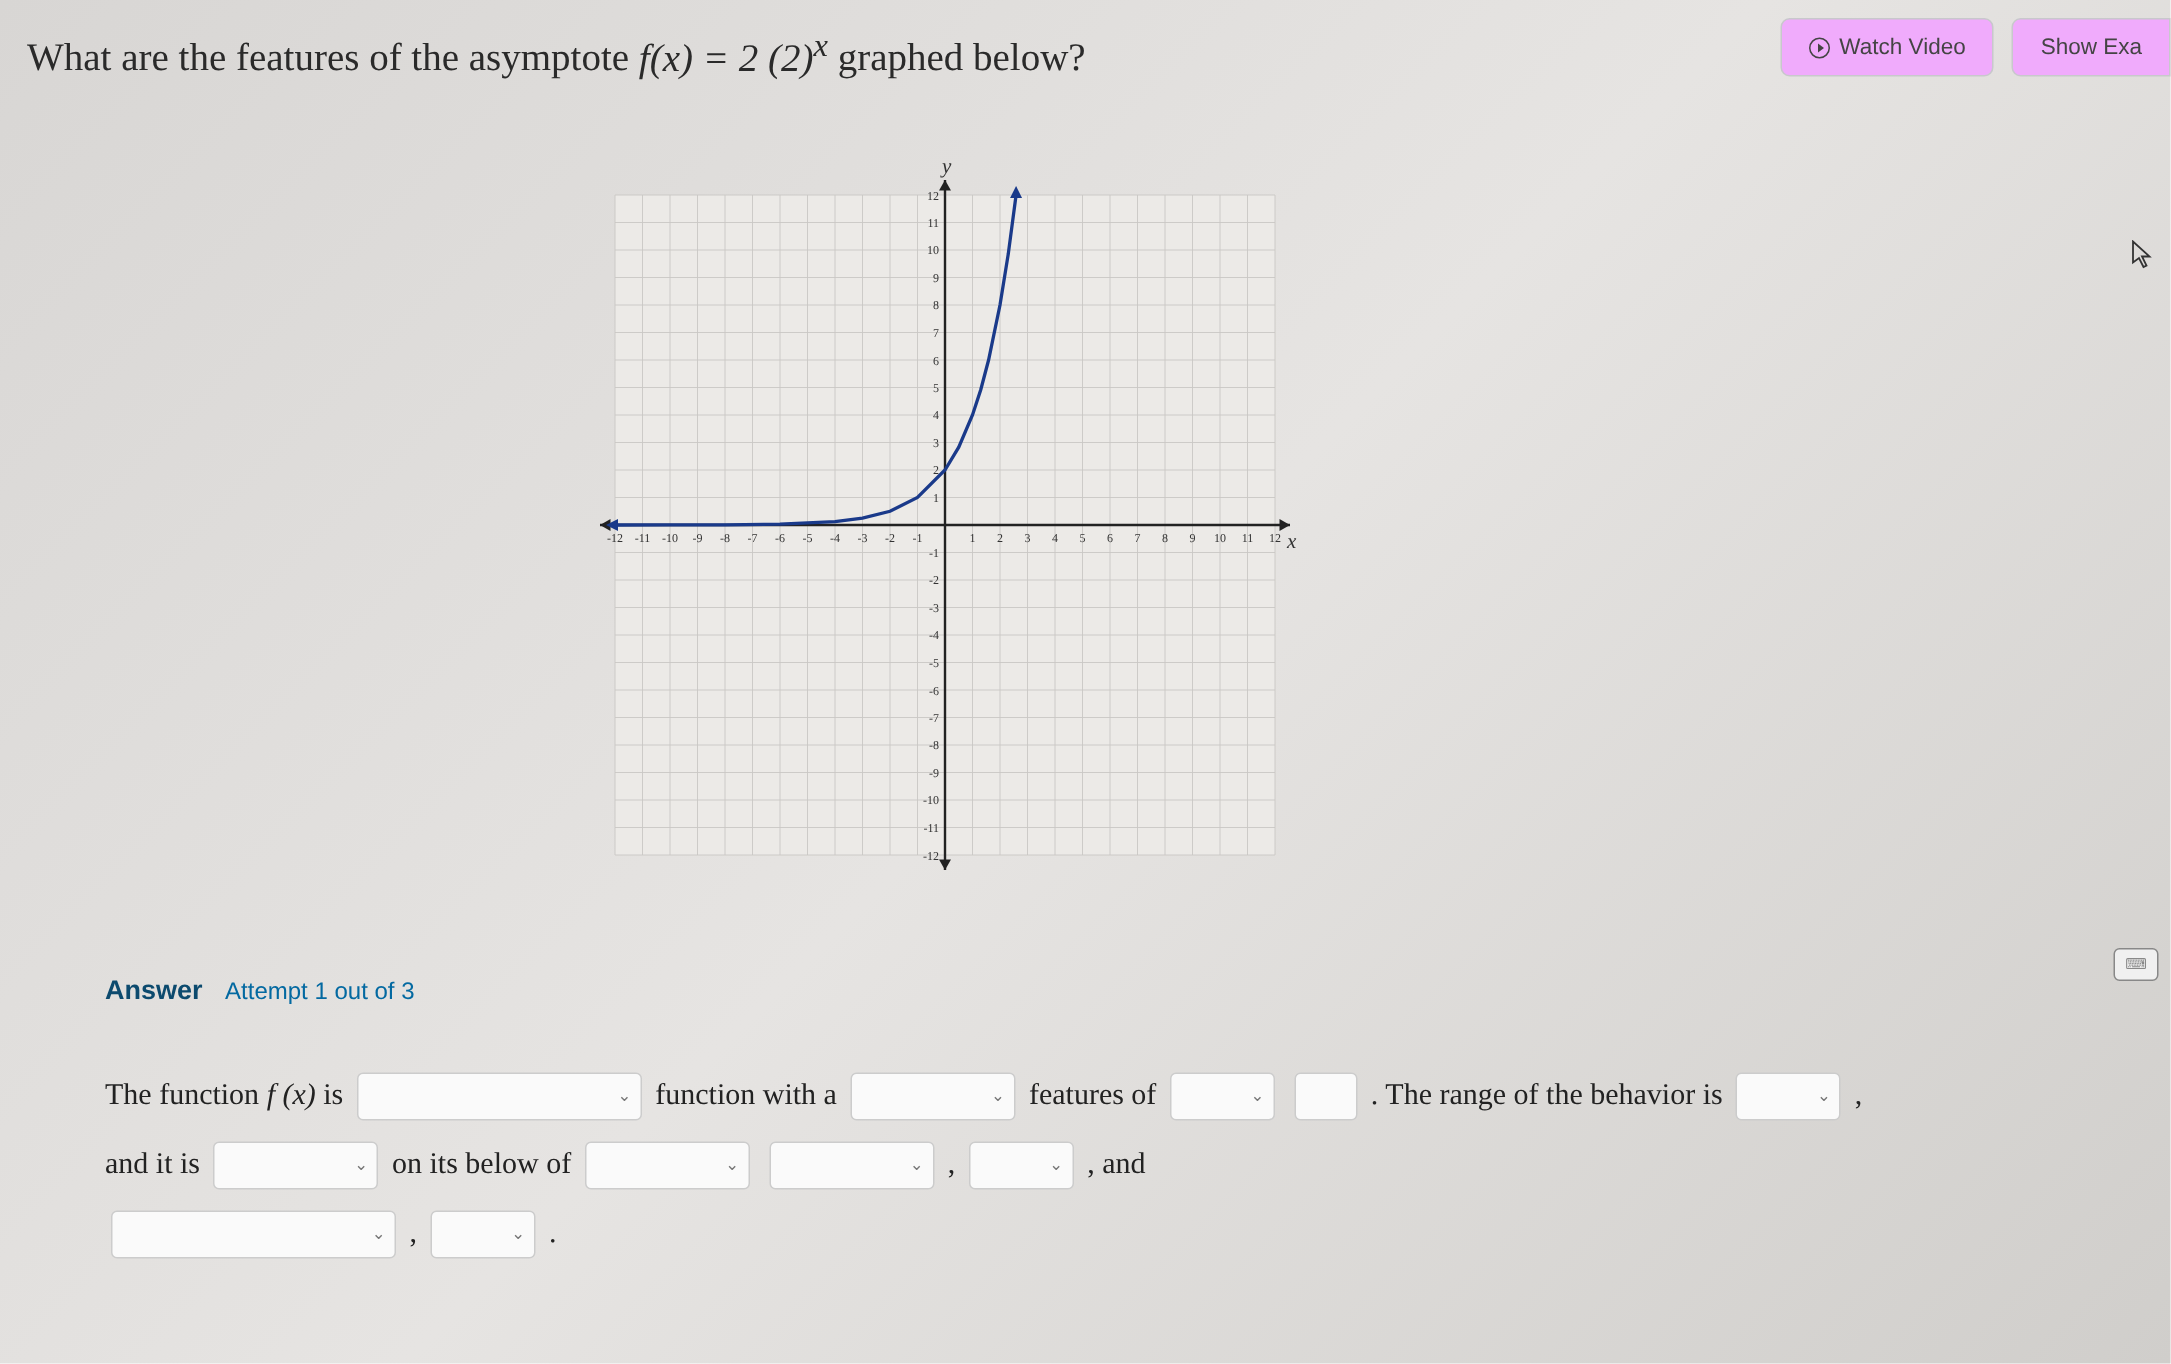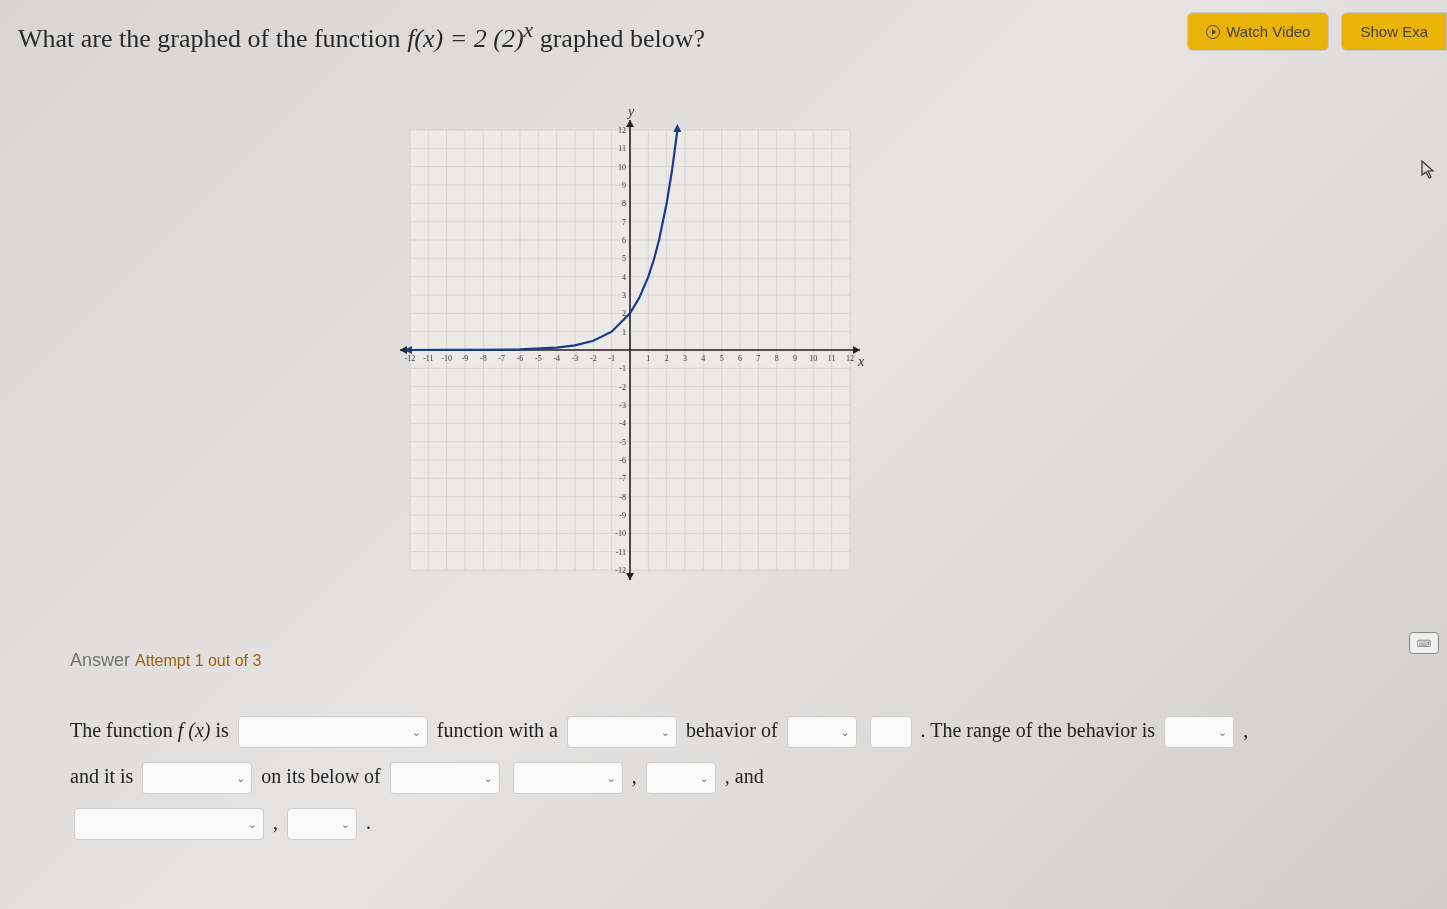--- a/index.html
+++ b/index.html
@@ -13,21 +13,21 @@
     color: #333;
   }
   .top-buttons {
     position: absolute;
     top: 12px;
     right: 0;
     display: flex;
     gap: 12px;
   }
   .btn {
-    background: #eab308;
+    background: #f0abfc;
     border: 1px solid #c8c8cc;
     border-radius: 6px;
     padding: 10px 18px;
     font-family: -apple-system, Arial, sans-serif;
     font-size: 15px;
     color: #444;
     display: flex;
     align-items: center;
     gap: 6px;
     cursor: pointer;
@@ -61,22 +61,22 @@
     position: absolute;
     left: 70px;
     top: 650px;
     right: 20px;
   }
   .ans-head {
     font-family: Arial, sans-serif;
     font-size: 18px;
     margin-bottom: 36px;
   }
-  .ans-head b { font-weight: normal; color:#737373; }
-  .attempt { color:#a16207; font-size:16px; }
+  .ans-head b { font-weight: bold; color:#0c4a6e; }
+  .attempt { color:#0369a1; font-size:16px; margin-left:10px; }
   .fill-line {
     font-size: 20px;
     line-height: 46px;
     color: #222;
   }
   .slot {
     display: inline-block;
     background: #fafafa;
     border: 1px solid #ccc;
     border-radius: 4px;
@@ -112,21 +112,21 @@
   <div class="btn">
     <span class="play-icon"></span>
     <span>Watch Video</span>
   </div>
   <div class="btn cut">
     <span>Show Exa</span>
   </div>
 </div>
 
 <div class="question">
-  <span>What are the graphed of the function </span>
+  <span>What are the features of the asymptote </span>
   <span class="math">
     <span>f(x) = 2 (2)</span><sup><span>x</span></sup>
   </span>
   <span> graphed below?</span>
 </div>
 
 <div class="cursor-icon">
   <svg width="16" height="20" viewBox="0 0 16 20">
       <path d="M1 1 L1 15 L5 12 L8 18 L10 17 L7 11 L12 11 Z" fill="none" stroke="#333" stroke-width="1.2"></path>
     </svg>
@@ -255,21 +255,21 @@
     <span class="attempt">Attempt 1 out of 3</span>
   </div>
 
   <div class="fill-line">
     <span>The function </span>
     <span class="math">f (x)</span>
     <span> is</span>
     <span class="slot wide"><span class="chev">⌄</span></span>
     <span>function with a</span>
     <span class="slot med"><span class="chev">⌄</span></span>
-    <span>behavior of</span>
+    <span>features of</span>
     <span class="slot sm"><span class="chev">⌄</span></span>
     <span class="slot tiny"></span>
     <span>. The range of the behavior is</span>
     <span class="slot sm"><span class="chev">⌄</span></span>
     <span>,</span>
   </div>
 
   <div class="fill-line">
     <span>and it is</span>
     <span class="slot med"><span class="chev">⌄</span></span>

